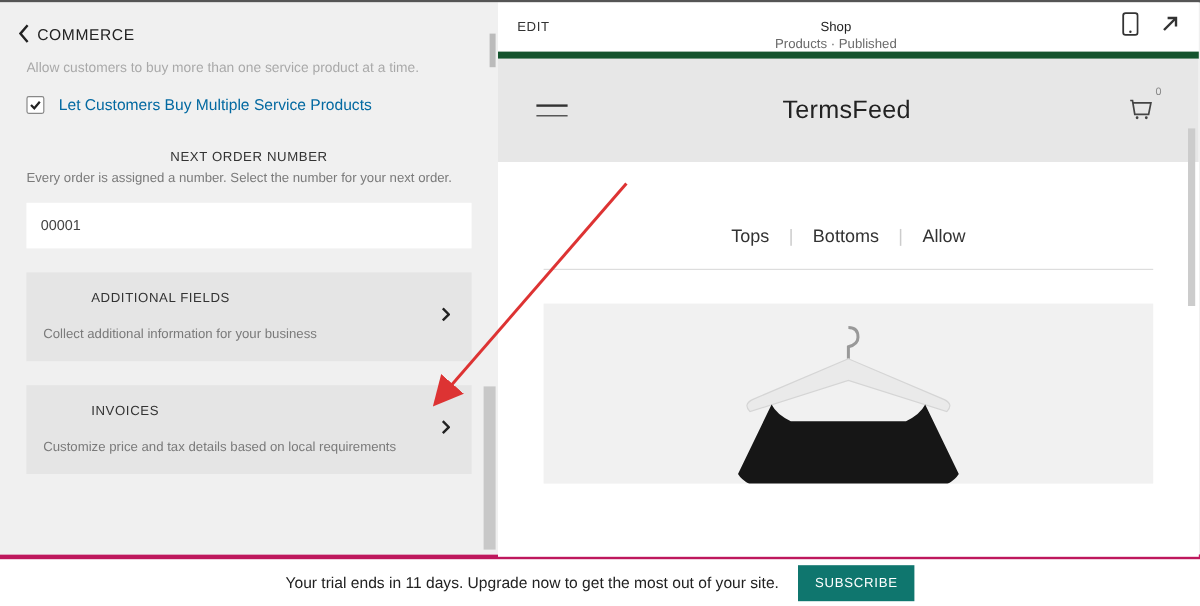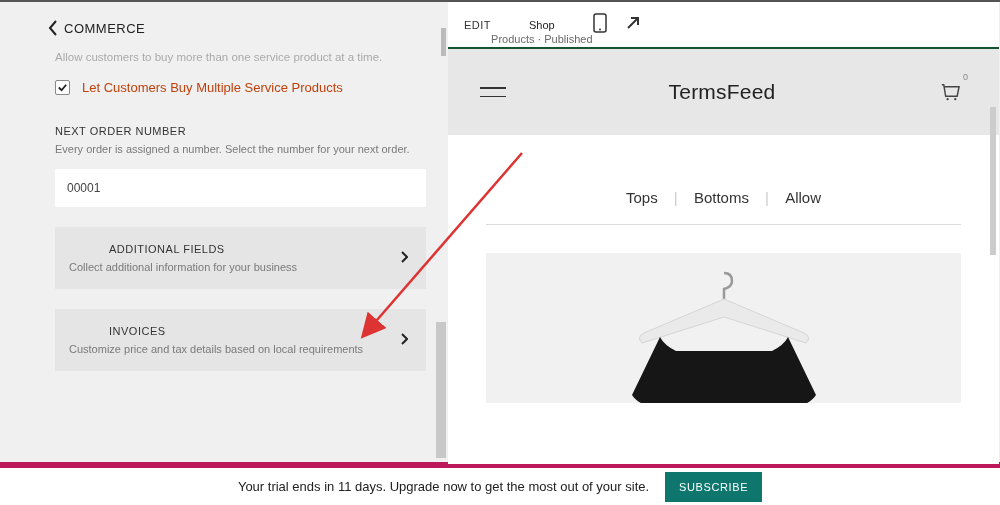--- a/index.html
+++ b/index.html
@@ -1,50 +1,50 @@
 <!DOCTYPE html>
 <html><head>
 <meta charset="utf-8">
 <style>
   * { box-sizing: border-box; margin: 0; padding: 0; }
   body { font-family: -apple-system, BlinkMacSystemFont, "Segoe UI", Helvetica, Arial, sans-serif; background: #f0f0f0; width: 1000px; height: 505px; overflow: hidden; position: relative; }
   
-  .main-container { display: flex; height: 462px; border-top: 2px solid #555; padding-left: 33px; }
+  .main-container { display: flex; height: 462px; border-top: 2px solid #555; }
   
   
   .left-panel { width: 415px; background: #f0f0f0; position: relative; overflow: hidden; }
   .panel-header { display: flex; align-items: center; padding: 18px 15px 14px; }
   .back-chevron { width: 10px; height: 16px; margin-right: 6px; }
   .panel-title { font-size: 13px; letter-spacing: 0.5px; font-weight: 500; color: #222; }
   
   .scroll-region { position: relative; height: 400px; overflow: hidden; padding: 0 22px; }
   .faded-text { color: #6f6f6f; font-size: 11.5px; line-height: 1.5; opacity: 0.55; margin-top: -1px; white-space: nowrap; overflow: hidden; }
   
   .checkbox-row { display: flex; align-items: center; margin-top: 14px; }
   .checkbox-box { width: 15px; height: 15px; border: 1px solid #888; border-radius: 2px; background: #fff; display:flex; align-items:center; justify-content:center; margin-right: 12px; }
   .checkbox-box svg { width: 11px; height: 11px; }
-  .checkbox-label { font-size: 13px; color: #c2410c; }
+  .checkbox-label { font-size: 13px; color: #0369a1; }
   
   .section-group { margin-top: 30px; }
-  .section-title { font-size: 11px; letter-spacing: 0.5px; font-weight: 500; color: #333; }
+  .section-title { font-size: 11px; letter-spacing: 0.5px; font-weight: 500; color: #333; text-align: center; }
   .section-desc { font-size: 11px; color: #7a7a7a; margin-top: 6px; }
   .text-input { width: 100%; background: #fff; border: none; height: 38px; padding: 0 12px; font-size: 12px; color: #444; margin-top: 14px; }
   
   .card { background: #e5e5e5; padding: 16px 14px; margin-top: 20px; position: relative; }
   .card.highlighted { background: #dcdcdc; outline: 3px solid #d33; outline-offset: -1px; }
   .card-title { font-size: 11px; letter-spacing: 0.5px; font-weight: 500; color: #333; margin-left: 40px; }
-  .card-desc { font-size: 11px; color: #7a7a7a; margin-top: 6px; }
+  .card-desc { font-size: 11px; color: #7a7a7a; margin-top: 18px; }
   .card-chevron { position: absolute; right: 18px; top: 50%; transform: translateY(-50%); }
   
   .scroll-hint { position:absolute; right:2px; top:26px; width:5px; height:28px; background:#bbb; }
   .scroll-bar { position:absolute; right:2px; top:320px; bottom:4px; width:10px; background:#c8c8c8; }
   
   
   .right-panel { flex: 1; background: #fff; position: relative; border-left: none; margin: 0 1px 0 0; }
-  .preview-header { height: 47px; display:flex; align-items:center; padding: 0 16px; border-bottom: 2px solid #14532d; }
+  .preview-header { height: 47px; display:flex; align-items:center; justify-content:space-between; padding: 0 16px; border-bottom: 6px solid #14532d; gap: 24px; }
   .edit-btn { font-size: 11px; letter-spacing: 0.5px; color: #333; }
   .hdr-center { text-align: center; font-size: 11px; color: #222; line-height: 1.3; margin-top: 15px; }
   .hdr-center .sub { color: #6a6a6a; }
   .hdr-icons { display:flex; gap: 18px; align-items:center; }
   
   .preview-body { background:#fff; height: 415px; overflow:hidden; position:relative; }
   .store-top { background:#e7e7e7; height: 86px; display:flex; align-items:center; justify-content:space-between; padding: 0 38px 0 32px; }
   .burger { display:flex; flex-direction:column; gap:7px; }
   .burger span { display:block; width:26px; height:1.5px; background:#333; }
   .store-name { font-size: 21px; color: #222; letter-spacing: 0.2px; }
@@ -56,21 +56,21 @@
   .store-nav span { padding: 0 12px; }
   .store-nav .divider { color:#ccc; padding:0; }
   .divider-line { height:1px; background:#ddd; margin: 0 38px; }
   
   .product-area { margin: 28px 38px 0; background:#f1f1f1; height:150px; position:relative; overflow:hidden; display:flex; justify-content:center; }
   .hanger-wrap { margin-top: 12px; position:relative; }
   
   .rv-scroll { position:absolute; right:3px; top:58px; width:6px; height:148px; background:#ccc; }
   
   
-  .bottom-bar { height: 43px; background:#fff; display:flex; align-items:center; justify-content:center; gap:16px; border-top:6px solid #be185d; }
+  .bottom-bar { height: 43px; background:#fff; display:flex; align-items:center; justify-content:center; gap:16px; border-top:4px solid #be185d; }
   .trial-text { font-size: 13px; color:#222; }
   .subscribe-btn { background:#0f766e; color:#fff; border:none; padding: 9px 14px; font-size: 11px; letter-spacing: 0.6px; font-weight:500; }
   
   
   .arrow-svg { position:absolute; left: 350px; top: 145px; pointer-events:none; z-index: 50; }
 </style>
 </head>
 <body>
 
 <div class="main-container">

